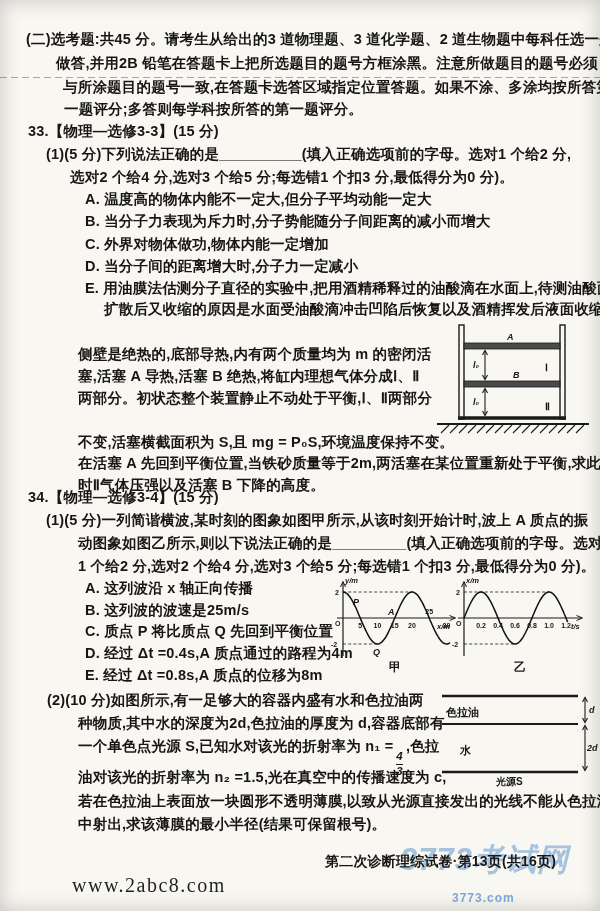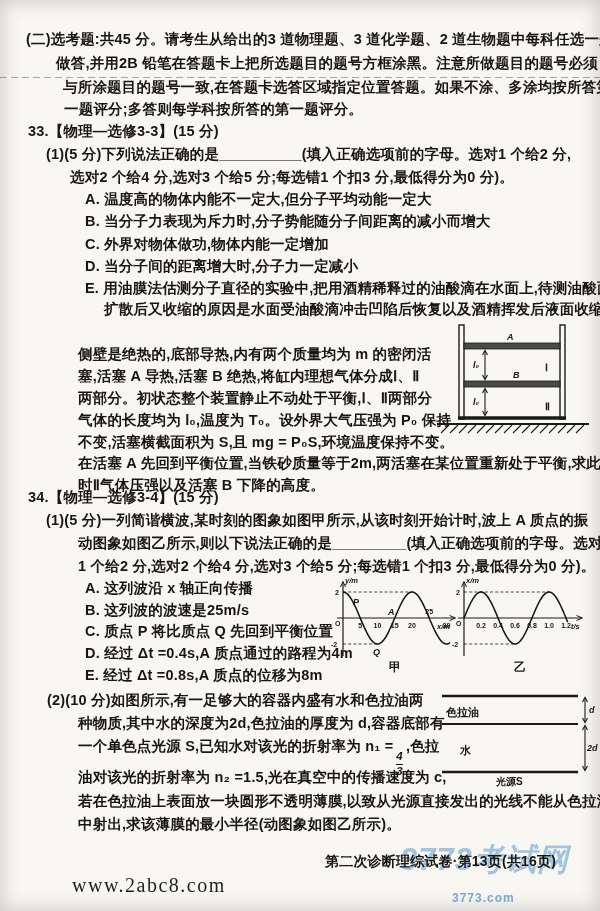--- a/index.html
+++ b/index.html
@@ -58,21 +58,20 @@
   <div class="ln" style="left:85px;top:191px">A. 温度高的物体内能不一定大,但分子平均动能一定大</div>
   <div class="ln" style="left:85px;top:213px">B. 当分子力表现为斥力时,分子势能随分子间距离的减小而增大</div>
   <div class="ln" style="left:85px;top:236px">C. 外界对物体做功,物体内能一定增加</div>
   <div class="ln" style="left:85px;top:258px">D. 当分子间的距离增大时,分子力一定减小</div>
   <div class="ln" style="left:85px;top:280px">E. 用油膜法估测分子直径的实验中,把用酒精稀释过的油酸滴在水面上,待测油酸面</div>
   <div class="ln" style="left:104px;top:301px">扩散后又收缩的原因是水面受油酸滴冲击凹陷后恢复以及酒精挥发后液面收缩</div>
 
   <div class="ln" style="left:78px;top:346px">侧壁是绝热的,底部导热,内有两个质量均为 m 的密闭活</div>
   <div class="ln" style="left:78px;top:368px">塞,活塞 A 导热,活塞 B 绝热,将缸内理想气体分成Ⅰ、Ⅱ</div>
   <div class="ln" style="left:78px;top:390px">两部分。初状态整个装置静止不动处于平衡,Ⅰ、Ⅱ两部分</div>
-  <div class="ln" style="left:78px;top:412px">气体的长度均为 l₀,温度为 T₀。设外界大气压强为 P₀ 保持</div>
   <div class="ln" style="left:78px;top:434px">不变,活塞横截面积为 S,且 mg = P₀S,环境温度保持不变。</div>
   <div class="ln" style="left:78px;top:455px">在活塞 A 先回到平衡位置,当铁砂质量等于2m,两活塞在某位置重新处于平衡,求此</div>
   <div class="ln" style="left:78px;top:477px">时Ⅱ气体压强以及活塞 B 下降的高度。</div>
 
   <svg class="fig" style="left:437px;top:317px" width="155" height="125" viewBox="0 0 155 125">
     <rect class="wall" x="22" y="8" width="5" height="94"></rect>
     <rect class="wall" x="123" y="8" width="5" height="94"></rect>
     <line class="thick" x1="21" y1="101" x2="129" y2="101"></line>
     <rect class="piston" x="27" y="26" width="96" height="6"></rect>
     <rect class="piston" x="27" y="64" width="96" height="6"></rect>
@@ -172,21 +171,21 @@
   <div class="ln" style="left:78px;top:715px">种物质,其中水的深度为2d,色拉油的厚度为 d,容器底部有</div>
   <div class="ln" style="left:78px;top:738px">
     <span>一个单色点光源 S,已知水对该光的折射率为 n₁ =</span><span class="frac">
         <span>4</span>
         <span class="bar"></span>
         <span>3</span>
       </span><span>,色拉</span>
   </div>
   <div class="ln" style="left:78px;top:769px">油对该光的折射率为 n₂ =1.5,光在真空中的传播速度为 c,</div>
   <div class="ln" style="left:78px;top:793px">若在色拉油上表面放一块圆形不透明薄膜,以致从光源直接发出的光线不能从色拉油</div>
-  <div class="ln" style="left:78px;top:816px">中射出,求该薄膜的最小半径(动图象如图乙所示)。</div>
+  <div class="ln" style="left:78px;top:816px">中射出,求该薄膜的最小半径(结果可保留根号)。</div>
 
   <svg class="fig" style="left:438px;top:686px" width="158" height="105" viewBox="0 0 158 105">
     <line class="mid" x1="4" y1="10" x2="140" y2="10" style="stroke-width:2.6"></line>
     <line class="mid" x1="4" y1="38" x2="140" y2="38"></line>
     <line class="mid" x1="4" y1="86" x2="140" y2="86" style="stroke-width:2.6"></line>
     <text x="8" y="30" class="cjk">色拉油</text>
     <text x="22" y="68" class="cjk">水</text>
     <line class="arr" x1="147" y1="12" x2="147" y2="36"></line>
     <path class="arr" d="M144.5,16 L147,11.5 L149.5,16 M144.5,32 L147,36.5 L149.5,32"></path>
     <text x="151" y="27" class="il">d</text>

